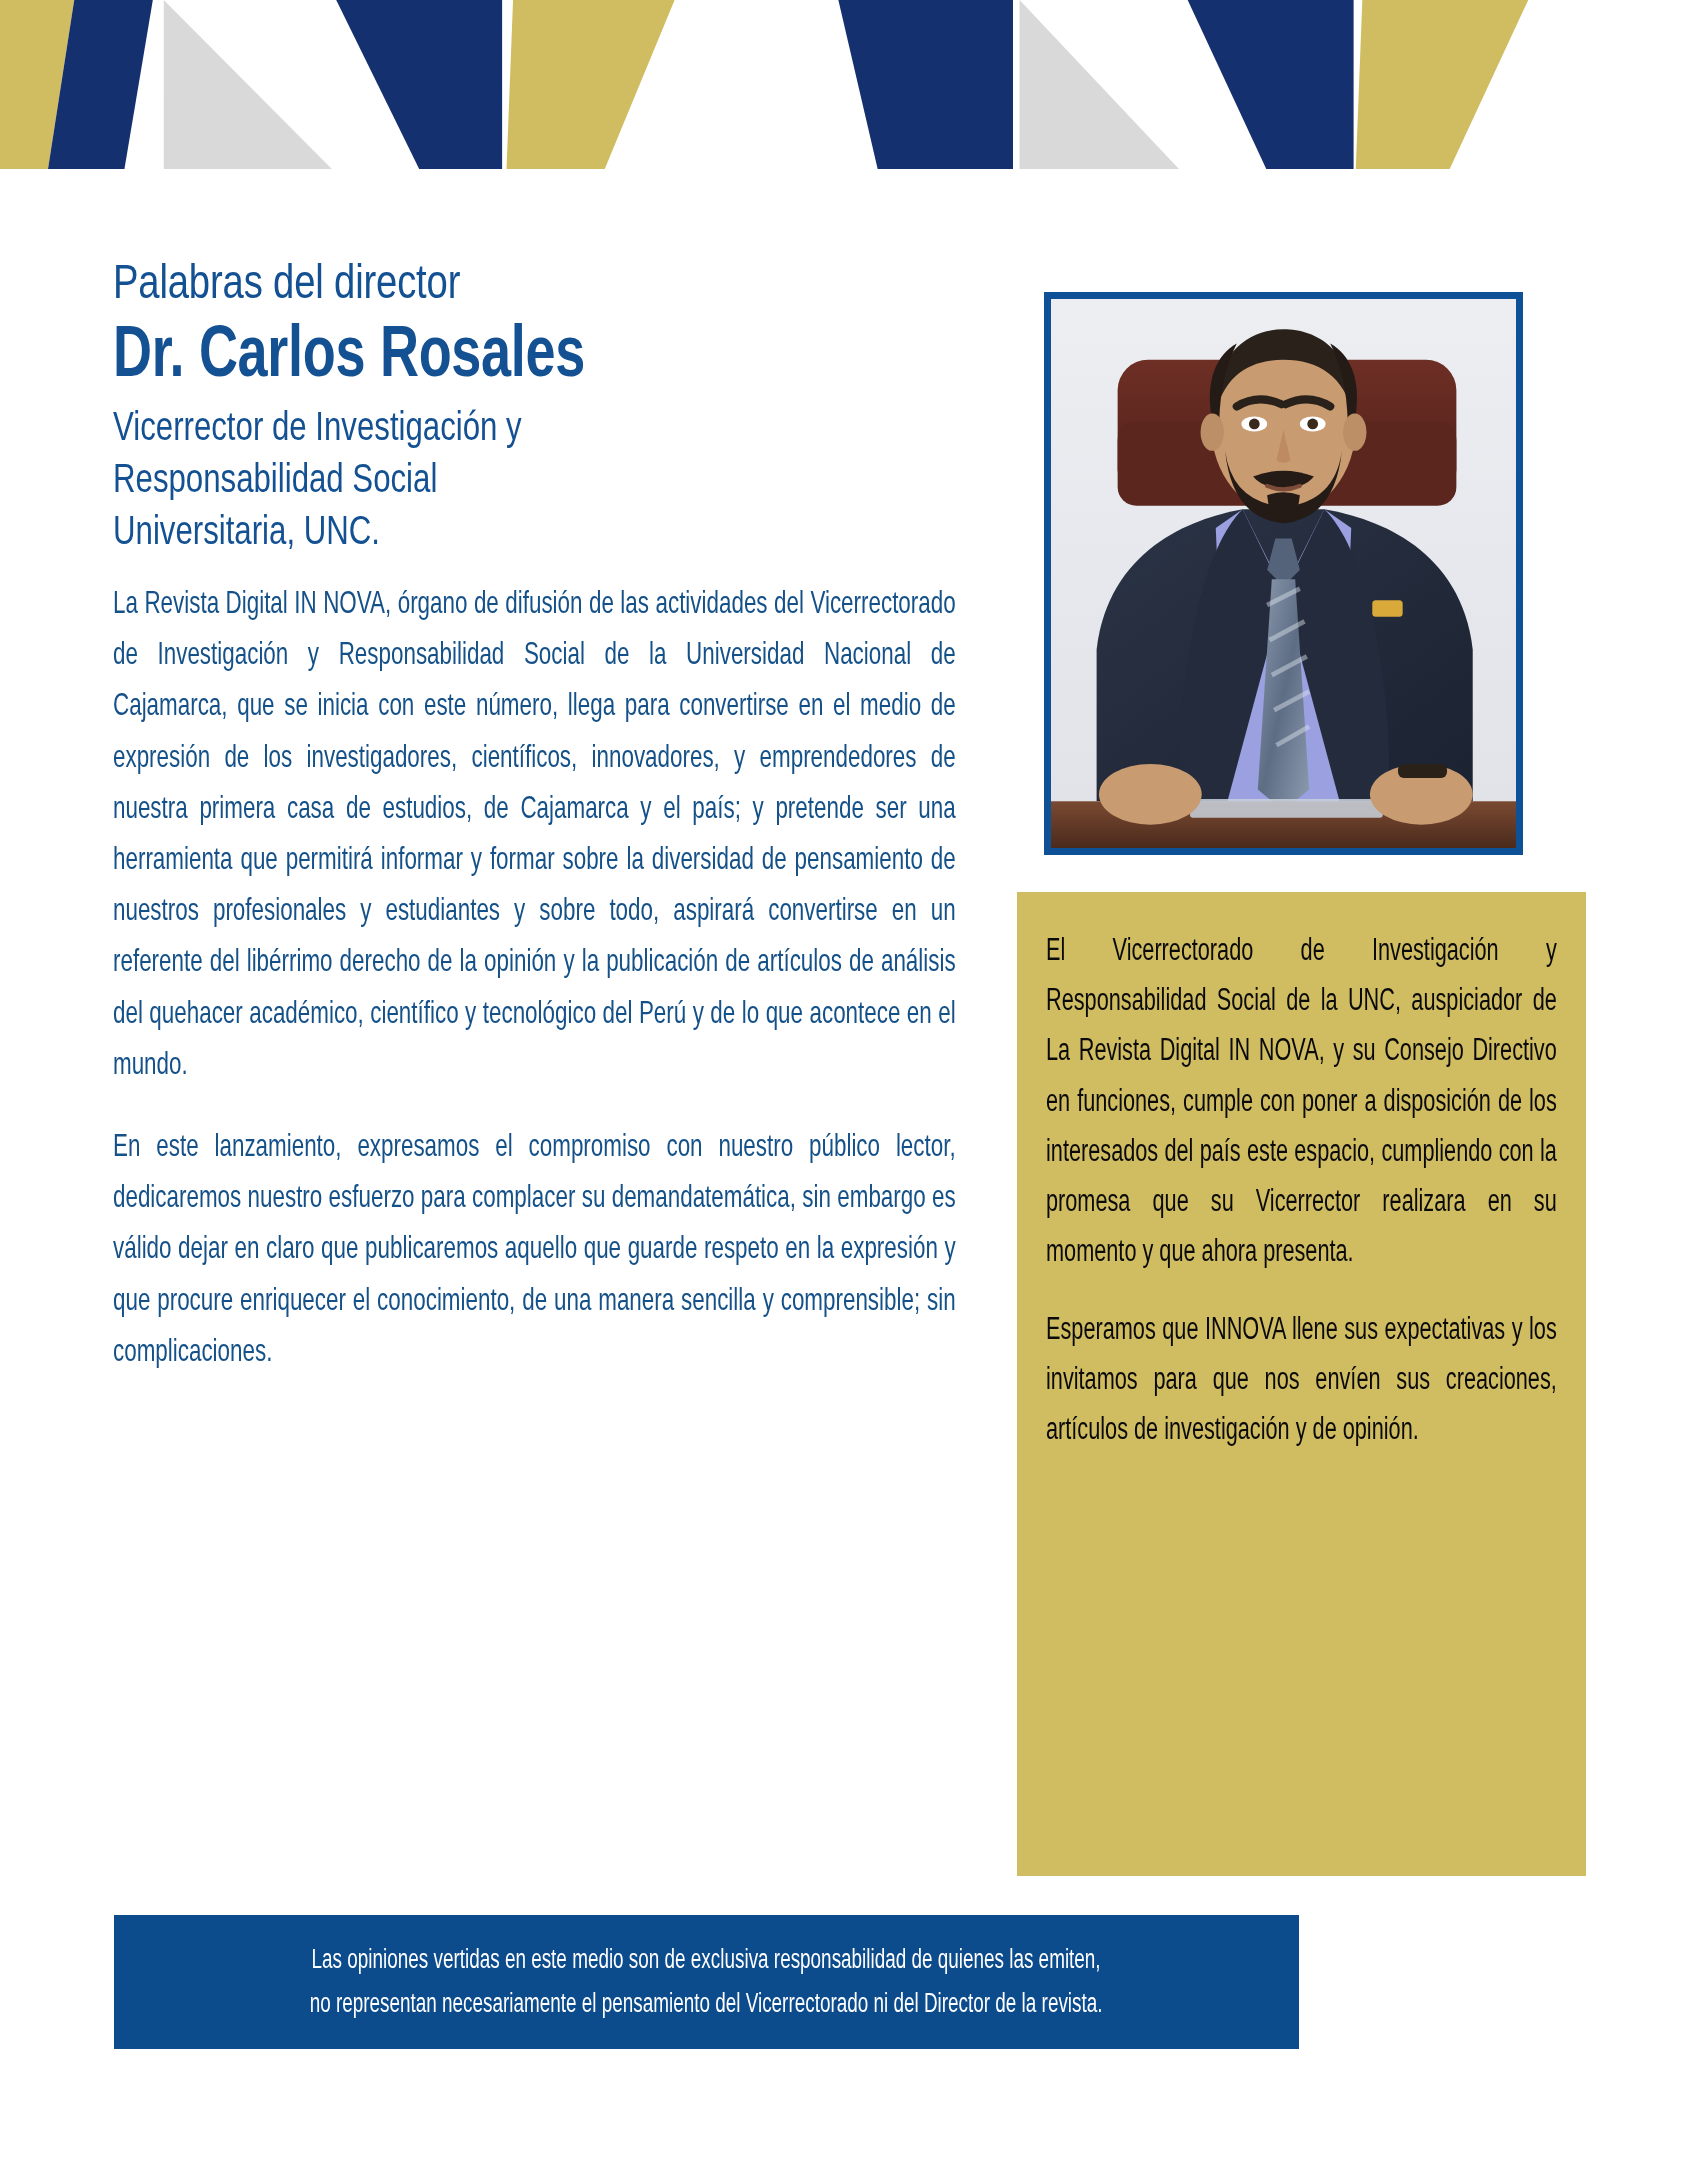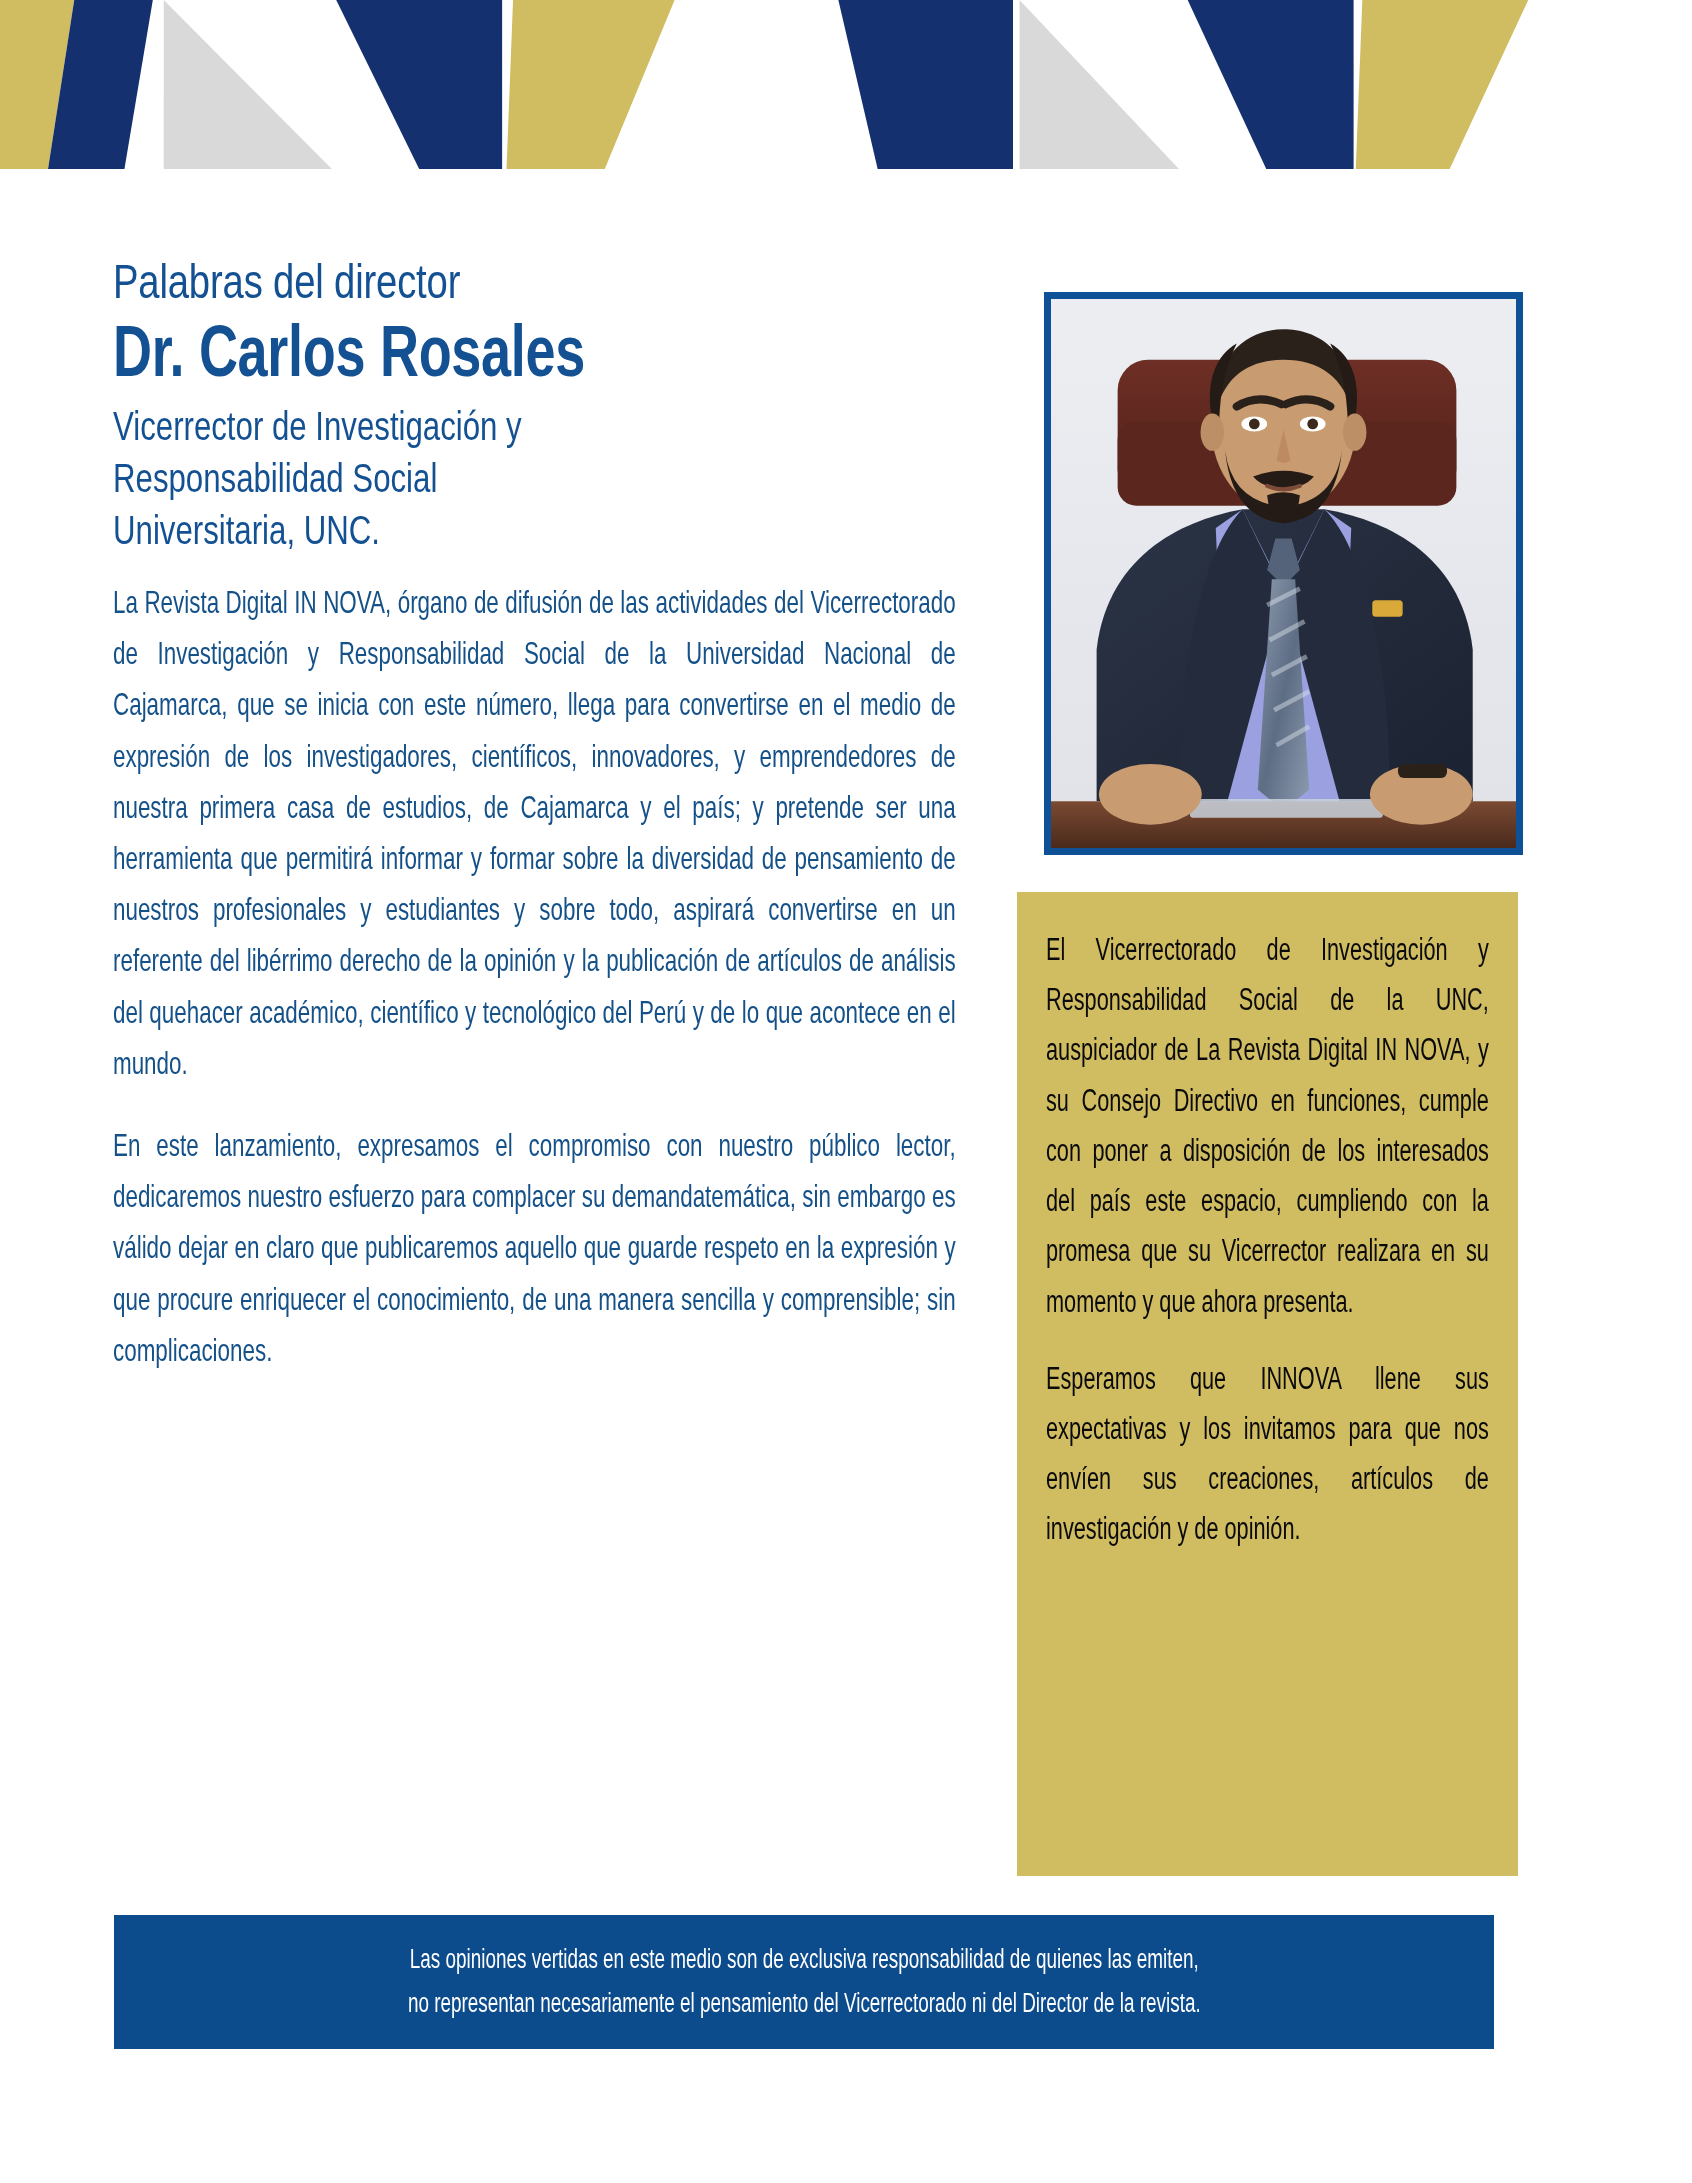--- a/index.html
+++ b/index.html
@@ -97,21 +97,21 @@
     background: #e9e9ee;
     overflow: hidden;
   }
   #portrait-frame svg { display:block; width:100%; height:100%; }
 
   
   #gold-box {
     position: absolute;
     left: 1017px;
     top: 892px;
-    width: 501px;
+    width: 569px;
     height: 984px;
     background: #d0bc61;
     box-sizing: border-box;
     padding: 33px 29px 17.5px 29px;
     overflow: hidden;
   }
   .gold-text {
     color: #0a0a0a;
     font-size: 31px;
     line-height: 1.62;
@@ -121,21 +121,21 @@
     transform-origin: left top;
     width: 142.8%;
   }
   .gold-text:last-child { margin-bottom: 0; }
 
   
   #disclaimer {
     position: absolute;
     left: 114px;
     top: 1915px;
-    width: 1380px;
+    width: 1185px;
     height: 134px;
     background: #0c4b8c;
     box-sizing: border-box;
     display: flex;
     flex-direction: column;
     align-items: center;
     justify-content: center;
   }
   .disc-line {
     color: #ffffff;

